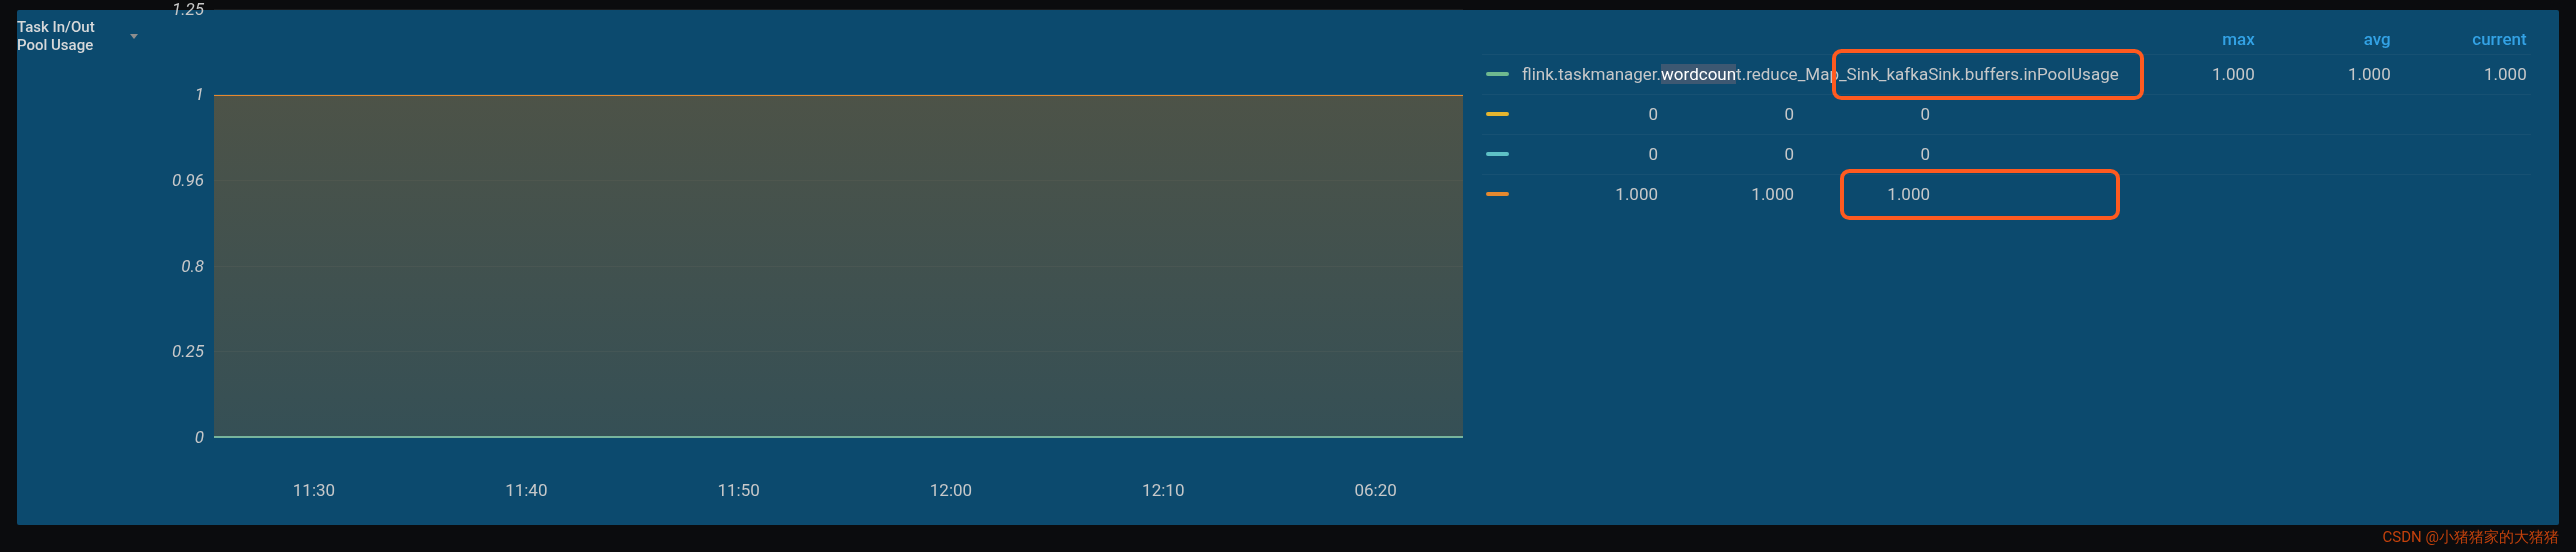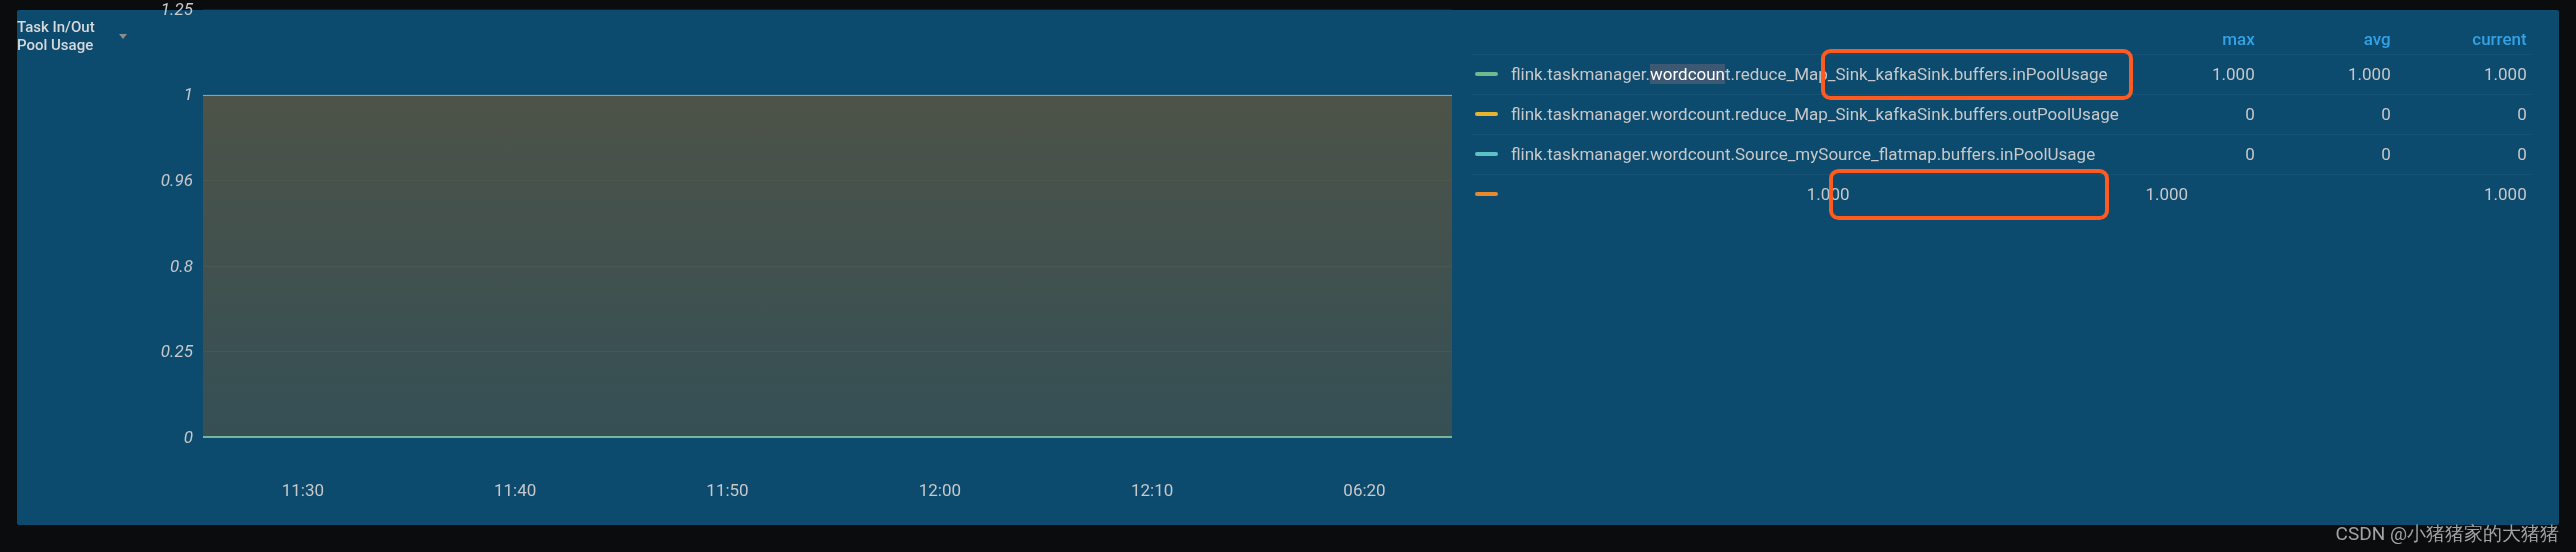--- a/index.html
+++ b/index.html
@@ -112,21 +112,20 @@
   }
   .legend-head span { width: 85px; text-align: right; }
   .legend-row {
     display: flex;
     align-items: center;
     padding: 9.5px 3.8px;
     border-top: 0.9px solid rgba(200,200,200,0.06);
     font-size: 17px;
     color: #c7c8c9;
     position: relative;
-    justify-content: space-between;
   }
   .swatch {
     width: 23px;
     height: 3.8px;
     border-radius: 1.9px;
     margin-right: 13.2px;
     flex-shrink: 0;
   }
   .series-name { flex: 1; white-space: nowrap; }
   .val { width: 85px; text-align: right; margin-left: 51px; }
@@ -137,22 +136,22 @@
     pointer-events: none;
   }
   .sel {
     background: #3d5872;
     color: #fff;
   }
   .watermark {
     position: absolute;
     right: 17px;
     bottom: 5.7px;
-    color: #a3a3a3;
-    font-size: 19px;
+    color: #c2410c;
+    font-size: 15px;
   }
 </style>
 </head>
 <body>
 
 <div class="panel">
 
   <div class="panel-header">
     <span class="panel-title">Task In/Out Pool Usage</span>
     <span class="chevron"></span>
@@ -208,29 +207,27 @@
         <span class="swatch" style="background:#6fb98f"></span>
         <span class="series-name">flink.taskmanager.<span class="sel">wordcoun</span>t.reduce_Map_Sink_kafkaSink.buffers.inPoolUsage</span>
         <span class="val">1.000</span>
         <span class="val">1.000</span>
         <span class="val">1.000</span>
         <div class="hl" style="left:350px; top:-5.7px; width:312px; height:51px;"></div>
       </div>
 
       <div class="legend-row">
         <span class="swatch" style="background:#e6b52f"></span>
-        <span class="series-name">flink.taskmanager.wordcount.reduce_Map_Sink_kafkaSink.buffers.outPoolUsage</span>
         <span class="val">0</span>
         <span class="val">0</span>
         <span class="val">0</span>
       </div>
 
       <div class="legend-row">
         <span class="swatch" style="background:#5ec1c6"></span>
-        <span class="series-name">flink.taskmanager.wordcount.Source_mySource_flatmap.buffers.inPoolUsage</span>
         <span class="val">0</span>
         <span class="val">0</span>
         <span class="val">0</span>
       </div>
 
       <div class="legend-row">
         <span class="swatch" style="background:#e6892f"></span>
         <span class="val">1.000</span>
         <span class="val">1.000</span>
         <span class="val">1.000</span>

